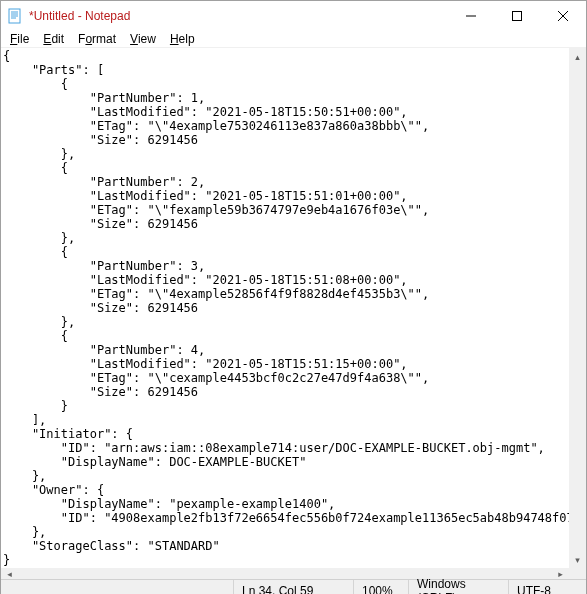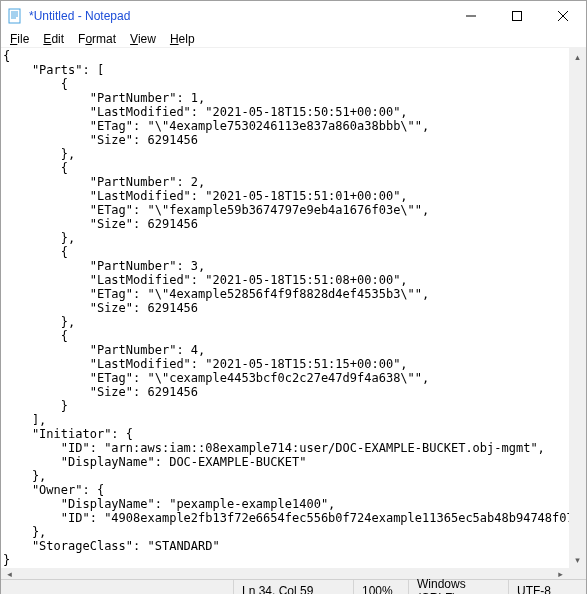--- a/index.html
+++ b/index.html
@@ -1,20 +1,20 @@
 <!DOCTYPE html>
 <html><head>
 <meta charset="utf-8">
 <style>
   * { box-sizing: border-box; margin: 0; padding: 0; }
   html, body { width: 587px; height: 594px; overflow: hidden; font-family: "Segoe UI", Tahoma, sans-serif; font-size: 12px; background: #fff; }
   .window { width: 587px; height: 594px; border: 1px solid #a0a0a0; display: flex; flex-direction: column; background: #fff; }
   .titlebar { height: 30px; display: flex; align-items: center; padding-left: 6px; background: #fff; }
   .titlebar .icon { width: 16px; height: 16px; margin-right: 6px; display: flex; align-items: center; justify-content: center; }
-  .titlebar .title { flex: 1; font-size: 12px; color: #1d4ed8; }
+  .titlebar .title { flex: 1; font-size: 12px; color: #b91c1c; }
   .titlebar .winbtn { width: 46px; height: 30px; display: flex; align-items: center; justify-content: center; color: #000; }
   .menubar { height: 20px; display: flex; align-items: center; padding: 0 2px; background: #fff; font-size: 12px; }
   .menubar .menu { padding: 1px 7px; cursor: default; }
   .menubar .menu .ul { text-decoration: underline; }
   .editor-wrap { flex: 1; position: relative; border-top: 1px solid #f0f0f0; border-bottom: 1px solid #f0f0f0; display: flex; }
   .editor { flex: 1; font-family: Consolas, "Lucida Console", monospace; font-size: 12px; line-height: 14px; white-space: pre; padding: 1px 2px; overflow: hidden; color: #000; cursor: text; }
   .vscroll { width: 17px; background: #f0f0f0; display: flex; flex-direction: column; }
   .vscroll .arrow { height: 17px; display: flex; align-items: center; justify-content: center; color: #606060; font-size: 9px; }
   .vscroll .track { flex: 1; }
   .hscroll { height: 17px; background: #f0f0f0; display: flex; }

